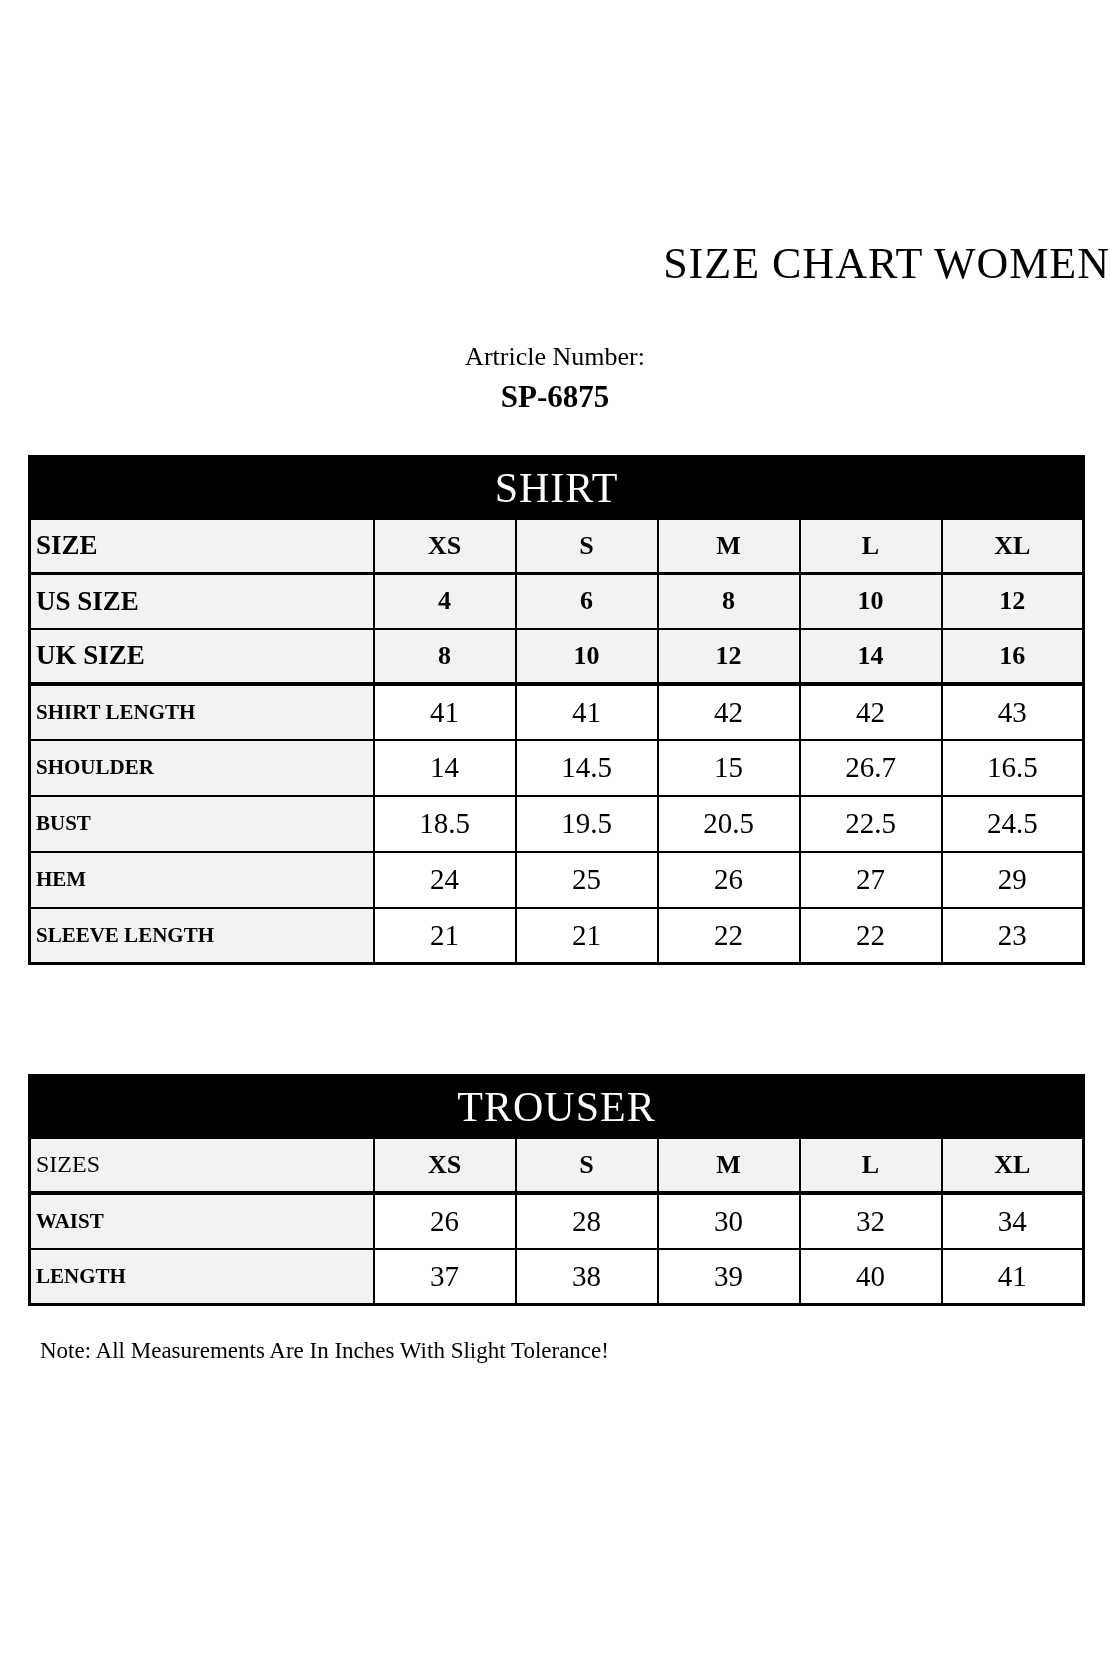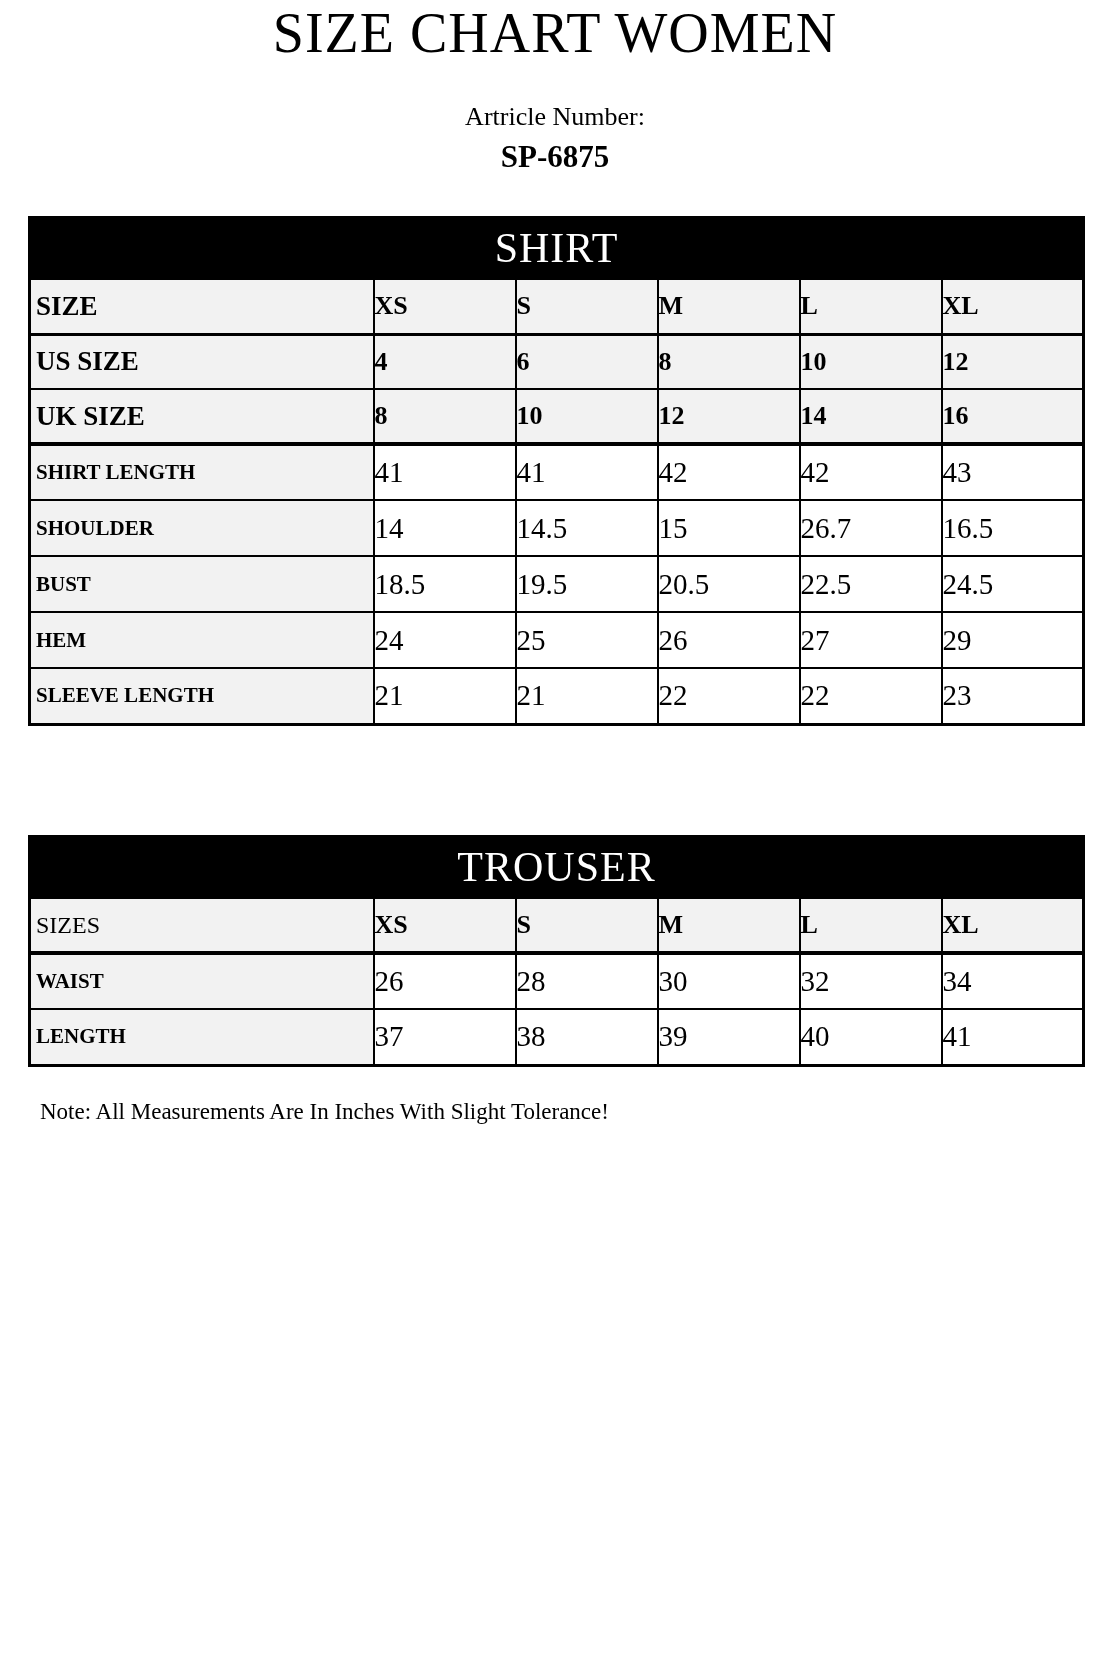--- a/index.html
+++ b/index.html
@@ -7,28 +7,29 @@
   body {
     width: 1110px;
     height: 1665px;
     font-family: "Liberation Serif", serif;
     color: #000000;
     overflow: hidden;
   }
   .page { width: 1110px; height: 1665px; position: relative; }
 
   .doc-title {
-    text-align: center;
-    font-size: 56px;
+    margin-top: 238px;
+    text-align: right;
+    font-size: 44px;
     font-weight: normal;
     line-height: 1.2;
     letter-spacing: 1px;
   }
   .article-label {
-    margin-top: 34px;
+    margin-top: 50px;
     text-align: center;
     font-size: 26px;
     line-height: 1.2;
   }
   .article-number {
     margin-top: 6px;
     text-align: center;
     font-size: 31px;
     font-weight: bold;
     line-height: 1.2;
@@ -58,21 +59,21 @@
     vertical-align: middle;
     height: 55px;
     overflow: hidden;
     white-space: nowrap;
   }
   td.label-cell {
     text-align: left;
     padding-left: 5px;
     background: #f2f2f2;
   }
-  td.val-cell { text-align: left; }
+  td.val-cell { text-align: center; }
 
   tr.size-row td { background: #f2f2f2; }
   tr.size-row td.label-cell { font-weight: bold; font-size: 27px; }
   tr.size-row td.val-cell { font-weight: bold; font-size: 26px; }
   tr.size-row td.label-regular { font-weight: normal; font-size: 24px; }
 
   tr.meas-row td { height: 56px; }
   tr.meas-row td.label-cell { font-weight: bold; font-size: 21px; }
   tr.meas-row td.val-cell { background: #ffffff; font-weight: normal; font-size: 29px; }
 

